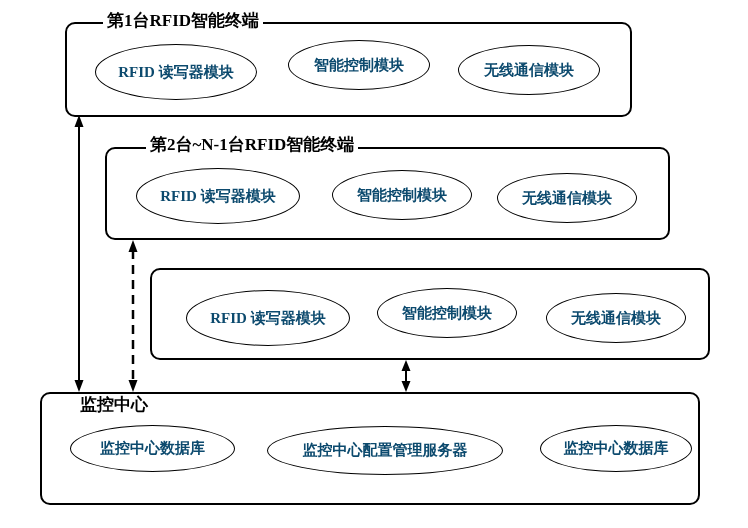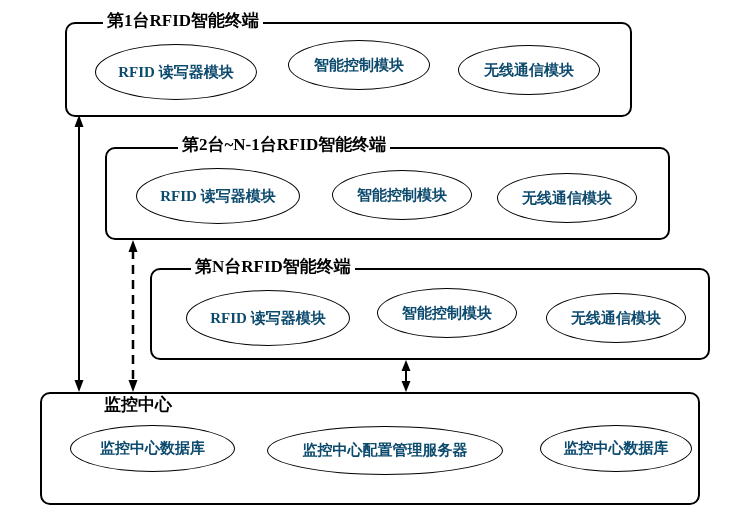--- a/index.html
+++ b/index.html
@@ -55,33 +55,32 @@
 
 <div class="canvas">
 
   <div class="group-box" id="box1" style="left:65px; top:22px; width:567px; height:95px;"></div>
   <div class="group-label" style="left:103px; top:10px;">第1台RFID智能终端</div>
   <div class="module" style="left:95px;  top:44px; width:162px; height:56px;">RFID 读写器模块</div>
   <div class="module" style="left:288px; top:40px; width:142px; height:50px;">智能控制模块</div>
   <div class="module" style="left:458px; top:45px; width:142px; height:50px;">无线通信模块</div>
 
   <div class="group-box" id="box2" style="left:105px; top:147px; width:565px; height:93px;"></div>
-  <div class="group-label" style="left:146px; top:134px;margin-left:32px;">第2台~N-1台RFID智能终端</div>
+  <div class="group-label" style="left:146px; top:134px;">第2台~N-1台RFID智能终端</div>
   <div class="module" style="left:136px; top:168px; width:164px; height:56px;">RFID 读写器模块</div>
   <div class="module" style="left:332px; top:170px; width:140px; height:50px;">智能控制模块</div>
   <div class="module" style="left:497px; top:173px; width:140px; height:50px;">无线通信模块</div>
 
   <div class="group-box" id="box3" style="left:150px; top:268px; width:560px; height:92px;"></div>
-  <div class="group-label" style="left:191px; top:256px;">第N台RFID智能终端</div>
   <div class="module" style="left:186px; top:290px; width:164px; height:56px;">RFID 读写器模块</div>
   <div class="module" style="left:377px; top:288px; width:140px; height:50px;">智能控制模块</div>
   <div class="module" style="left:546px; top:293px; width:140px; height:50px;">无线通信模块</div>
 
   <div class="group-box" id="box4" style="left:40px; top:392px; width:660px; height:113px;"></div>
-  <div class="group-label" style="left:100px; top:394px;">监控中心</div>
+  <div class="group-label" style="left:76px; top:394px;">监控中心</div>
   <div class="module" style="left:70px;  top:425px; width:165px; height:47px;">监控中心数据库</div>
   <div class="module" style="left:267px; top:426px; width:236px; height:49px;">监控中心配置管理服务器</div>
   <div class="module" style="left:540px; top:425px; width:152px; height:47px;">监控中心数据库</div>
 
   <svg class="arrows" width="748" height="528" viewBox="0 0 748 528">
 
     <g>
       <line x1="79" y1="125" x2="79" y2="384" stroke="#000" stroke-width="2"></line>
       <polygon points="79,115 74.5,127 83.5,127" fill="#000"></polygon>
       <polygon points="79,392 74.5,380 83.5,380" fill="#000"></polygon>

